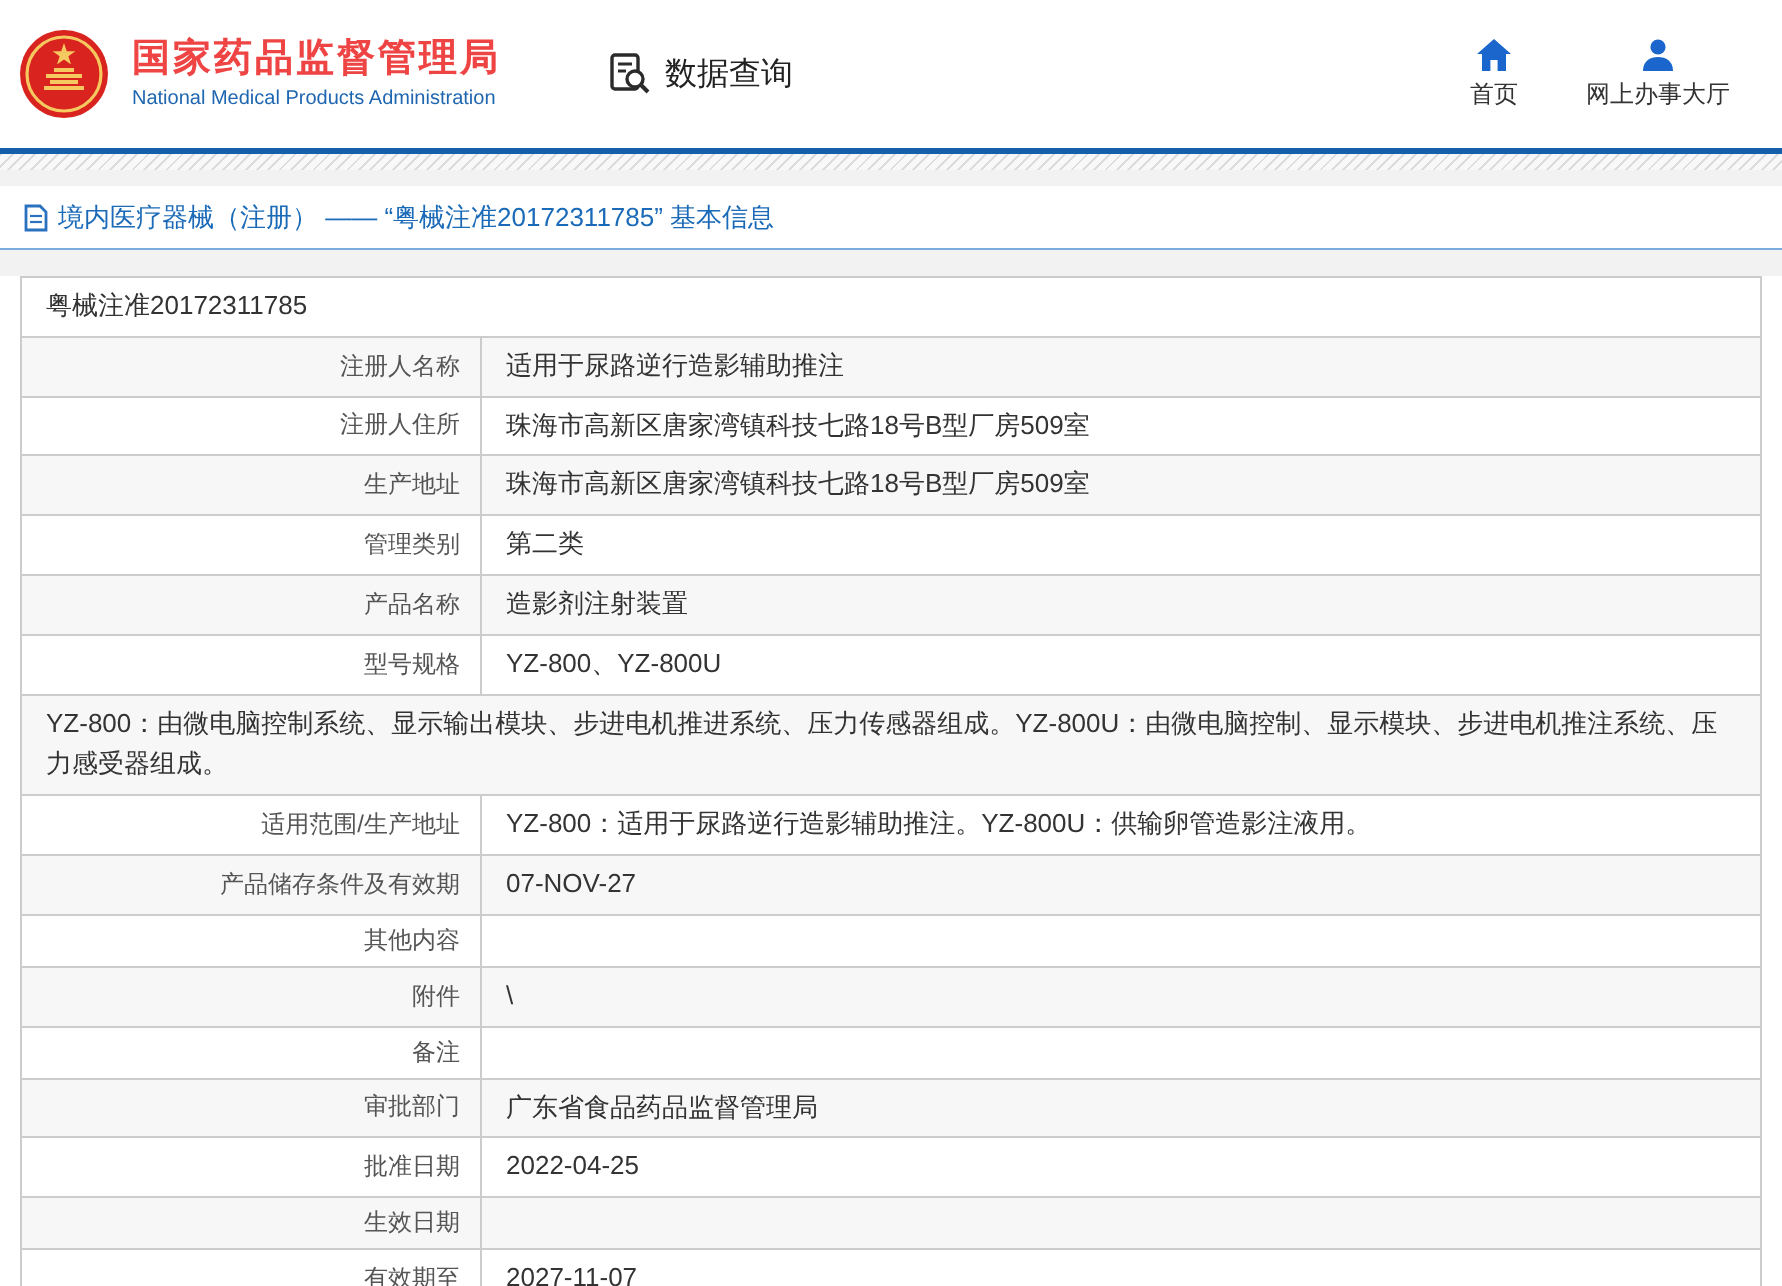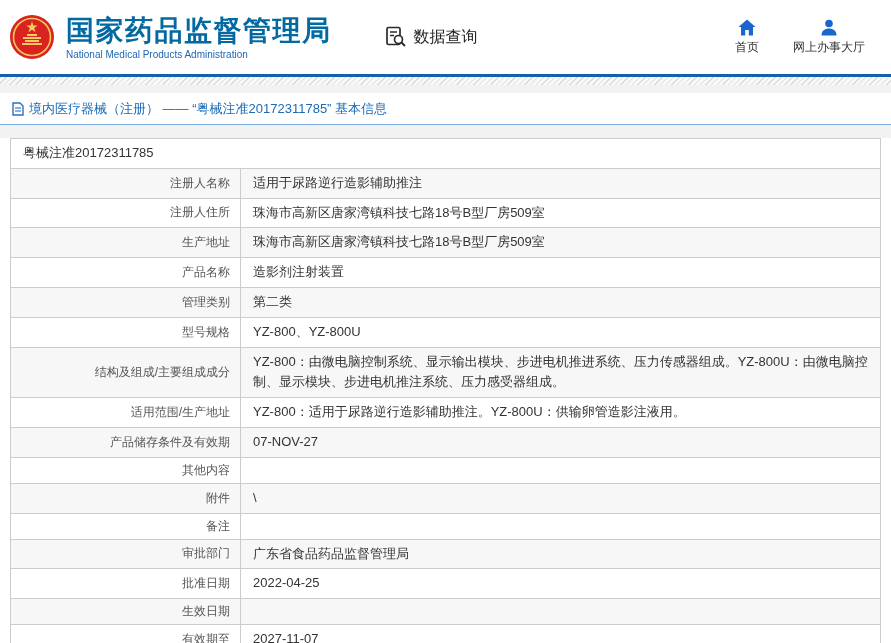--- a/index.html
+++ b/index.html
@@ -17,23 +17,23 @@
   .header {
     height: 74px;
     display: flex;
     align-items: center;
     background: #ffffff;
     padding-left: 8px;
   }
   .emblem { width: 48px; height: 48px; flex-shrink: 0; }
   .title-block { margin-left: 10px; }
   .title-cn {
-    font-size: 28px;
+    font-size: 19px;
     font-weight: bold;
-    color: #0369a1;
+    color: #ef4444;
     letter-spacing: 1.5px;
     line-height: 1.2;
   }
   .title-en {
     font-size: 10px;
     color: #1f66b1;
     margin-top: 2px;
   }
   .data-query {
     display: flex;
@@ -197,43 +197,40 @@
 
   <div class="row">
     <div class="label">
           <span class="label-text">生产地址</span>
         </div>
     <div class="value"><span class="value-text">珠海市高新区唐家湾镇科技七路18号B型厂房509室</span></div>
   </div>
 
   <div class="row">
     <div class="label">
+          <span class="label-text">管理类别</span>
+        </div>
+    <div class="value"><span class="value-text">第二类</span></div>
+  </div>
+
+  <div class="row">
+    <div class="label">
           <span class="label-text">产品名称</span>
         </div>
     <div class="value"><span class="value-text">造影剂注射装置</span></div>
   </div>
 
   <div class="row">
     <div class="label">
-          <span class="label-text">管理类别</span>
-        </div>
-    <div class="value"><span class="value-text">第二类</span></div>
-  </div>
-
-  <div class="row">
-    <div class="label">
           <span class="label-text">型号规格</span>
         </div>
     <div class="value"><span class="value-text">YZ-800、YZ-800U</span></div>
   </div>
 
   <div class="row">
-    <div class="label">
-          <span class="label-text">结构及组成/主要组成成分</span>
-        </div>
     <div class="value"><span class="value-text">YZ-800：由微电脑控制系统、显示输出模块、步进电机推进系统、压力传感器组成。YZ-800U：由微电脑控制、显示模块、步进电机推注系统、压力感受器组成。</span></div>
   </div>
 
   <div class="row">
     <div class="label">
           <span class="label-text">适用范围/生产地址</span>
         </div>
     <div class="value"><span class="value-text">YZ-800：适用于尿路逆行造影辅助推注。YZ-800U：供输卵管造影注液用。</span></div>
   </div>
 

